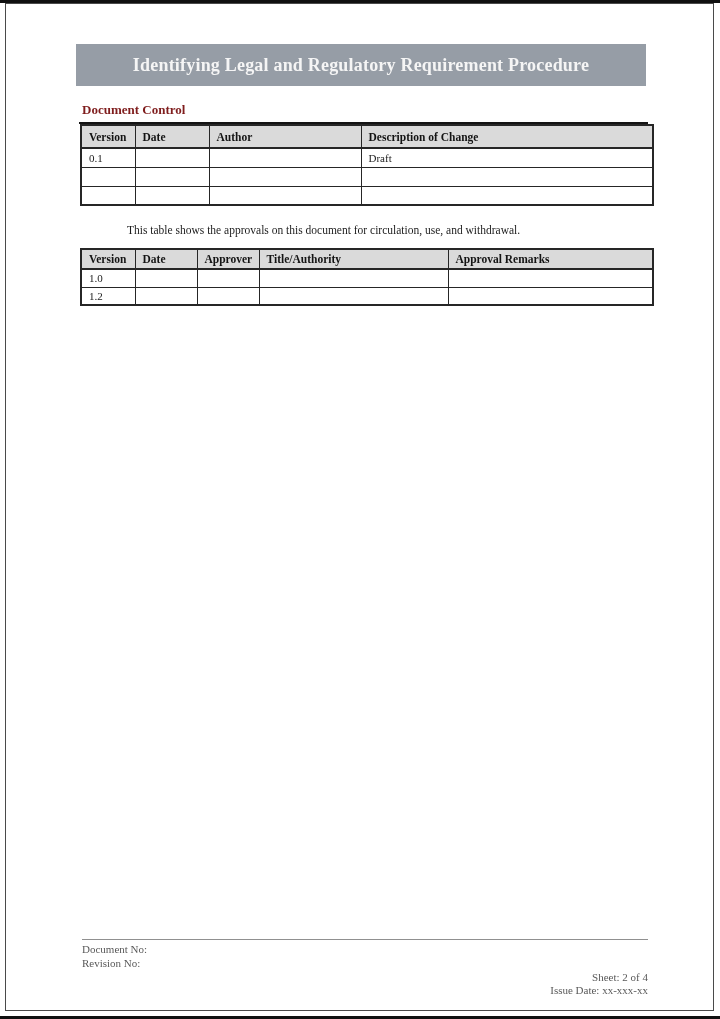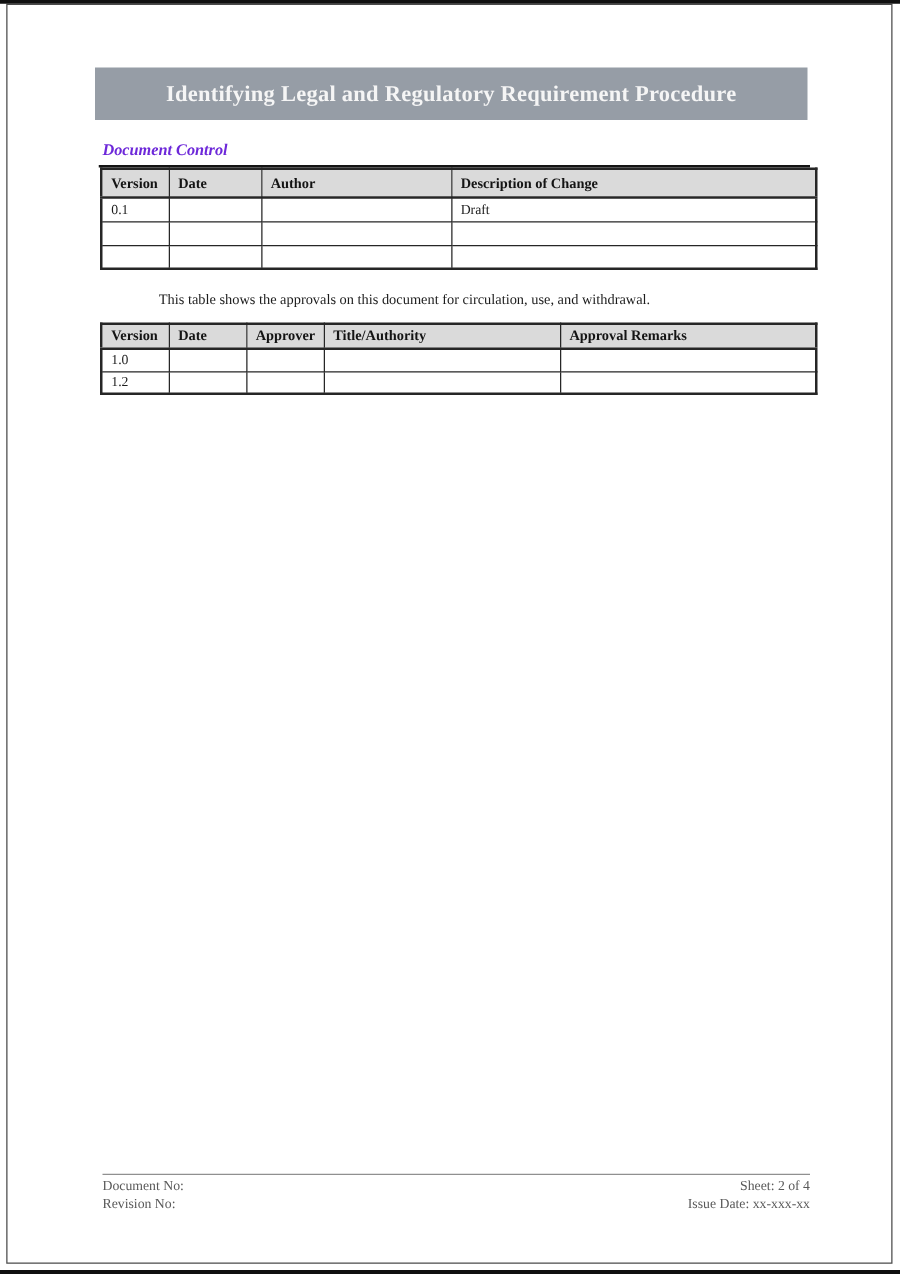--- a/index.html
+++ b/index.html
@@ -19,21 +19,21 @@
     position: absolute;
     left: 5px; top: 3px; right: 6px; bottom: 8px;
     border: 1px solid #4a4a4a;
     pointer-events: none;
     z-index: 2;
   }
 
   .content {
     position: absolute;
     left: 82px;
-    top: 16px;
+    top: 6px;
     width: 566px; 
   }
 
   .banner {
     margin-left: -6px;
     margin-top: 38px;
     width: 570px;
     height: 42px;
     background: #969DA6;
     color: #F5F5F5;
@@ -41,22 +41,21 @@
     font-weight: bold;
     display: flex;
     align-items: center;
     justify-content: center;
     letter-spacing: 0.2px;
   }
 
   .section-heading {
     font-size: 13px;
     font-weight: bold;
-    color: #6d28d9;
-    font-style: italic;
+    color: #7f1d1d;
   }
   .underlined {
     margin-top: 16px;
     margin-left: -3px;
     padding-left: 3px;
     padding-bottom: 4px;
     border-bottom: 2px solid #141414;
   }
   .caps {
     margin-top: 34px;
@@ -109,20 +108,21 @@
     right: 72px;
     top: 939px;
     border-top: 1px solid #909090;
     padding-top: 3px;
     display: flex;
     justify-content: space-between;
     font-size: 11px;
     line-height: 1.25;
     color: #595959;
     z-index: 1;
+    flex-direction: column;
   }
   .footer-right { text-align: right; }
 </style>
 </head>
 <body>
 
 <div class="page">
   <div class="edge-top"></div>
   <div class="page-border"></div>
 

